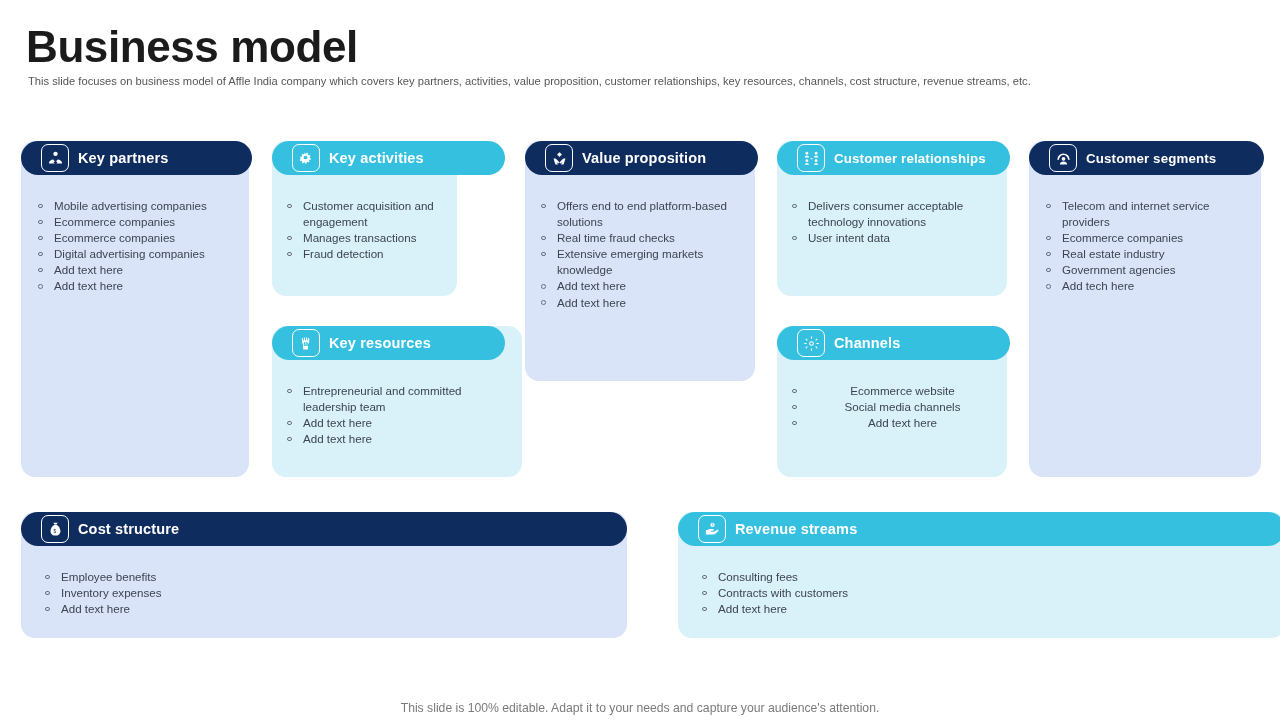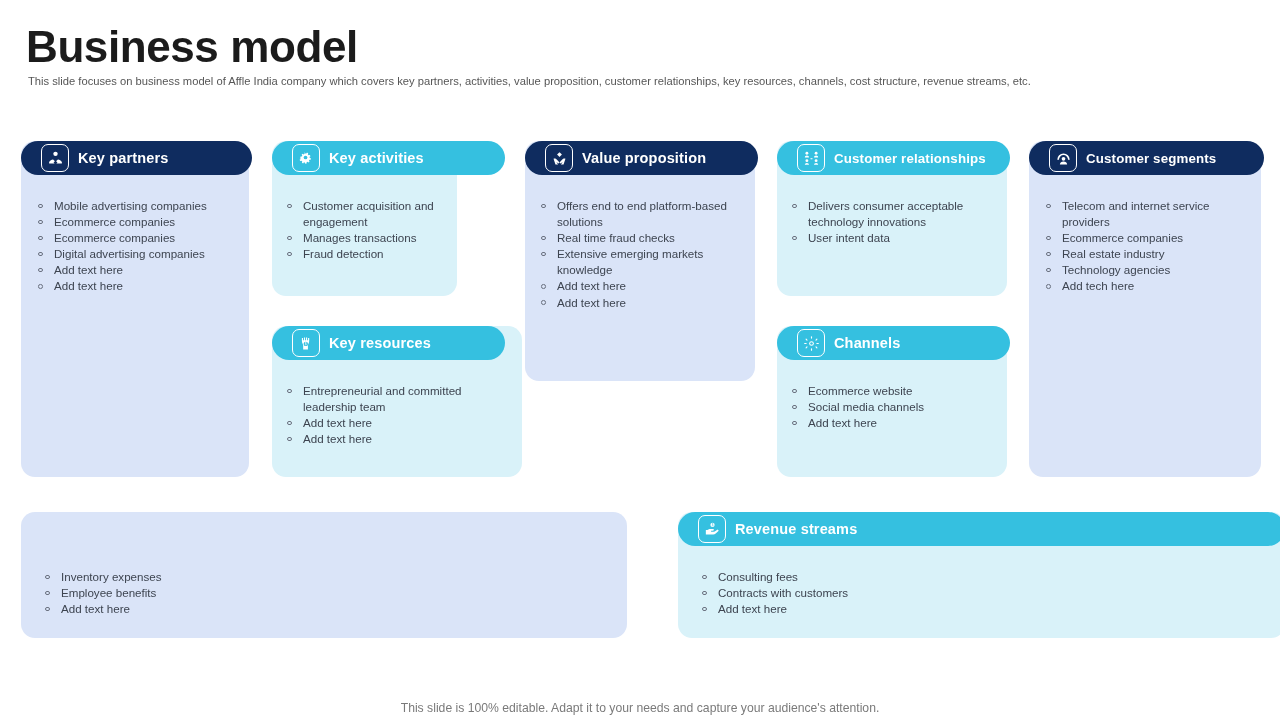--- a/index.html
+++ b/index.html
@@ -228,21 +228,21 @@
         </svg>
       </span>
       <span class="pill-label sm">Customer relationships</span>
     </div>
     <ul class="bullets" style="left:10px; top:57px; width:214px;">
       <li>Delivers consumer acceptable technology innovations</li>
       <li>User intent data</li>
     </ul>
   </div>
 
-  <div class="panel cyan" style="left:777px; top:326px; width:230px; height:151px;">
+  <div class="panel cyan" style="left:777px; top:326px; width:230px; height:151px;text-align:center;">
     <div class="pill aqua" style="width:233px;">
       <span class="pill-icon">
         <svg width="17" height="17" viewBox="0 0 24 24" fill="#ffffff">
           <circle cx="12" cy="12" r="3.3"></circle>
           <circle cx="12" cy="12" r="1.8" fill="#35c0e0"></circle>
           <g>
             <rect x="11.2" y="1.6" width="1.6" height="3.6" rx=".8"></rect>
             <rect x="11.2" y="18.8" width="1.6" height="3.6" rx=".8"></rect>
             <rect x="1.6" y="11.2" width="3.6" height="1.6" rx=".8"></rect>
             <rect x="18.8" y="11.2" width="3.6" height="1.6" rx=".8"></rect>
@@ -270,29 +270,39 @@
           <circle cx="12" cy="12.4" r="2.6"></circle>
           <path d="M6.9 20.4c0-2.6 2.3-4.1 5.1-4.1s5.1 1.5 5.1 4.1z"></path>
         </svg>
       </span>
       <span class="pill-label sm">Customer segments</span>
     </div>
     <ul class="bullets" style="left:12px; top:57px; width:192px;">
       <li>Telecom and internet service providers</li>
       <li>Ecommerce companies</li>
       <li>Real estate industry</li>
-      <li>Technology agencies</li>
+      <li>Government agencies</li>
       <li>Add tech here</li>
     </ul>
   </div>
 
   <div class="panel blue" style="left:21px; top:512px; width:606px; height:126px;">
+    <div class="pill navy" style="width:606px;">
+      <span class="pill-icon">
+        <svg width="17" height="17" viewBox="0 0 24 24" fill="#ffffff">
+          <path d="M9 2.4h6l-1.5 2.6h-3z"></path>
+          <path d="M12 5.4c3.6 0 7 5 7 8.9 0 3.8-3 6.3-7 6.3s-7-2.5-7-6.3c0-3.9 3.4-8.9 7-8.9z"></path>
+          <text x="11.2" y="16.4" font-size="7" fill="#0f2c5f" text-anchor="middle" font-family="sans-serif">$</text>
+        </svg>
+      </span>
+      <span class="pill-label">Cost structure</span>
+    </div>
     <ul class="bullets" style="left:19px; top:57px; width:400px;">
+      <li>Employee benefits</li>
       <li>Inventory expenses</li>
-      <li>Employee benefits</li>
       <li>Add text here</li>
     </ul>
   </div>
 
   <div class="panel cyan" style="left:654px; top:512px; width:607px; height:126px;margin-left:24px;">
     <div class="pill aqua" style="width:607px;">
       <span class="pill-icon">
         <svg width="17" height="17" viewBox="0 0 24 24" fill="#ffffff">
           <circle cx="12" cy="5.6" r="3"></circle>
           <text x="12" y="7.6" font-size="4.4" fill="#35c0e0" text-anchor="middle" font-family="sans-serif">$</text>

